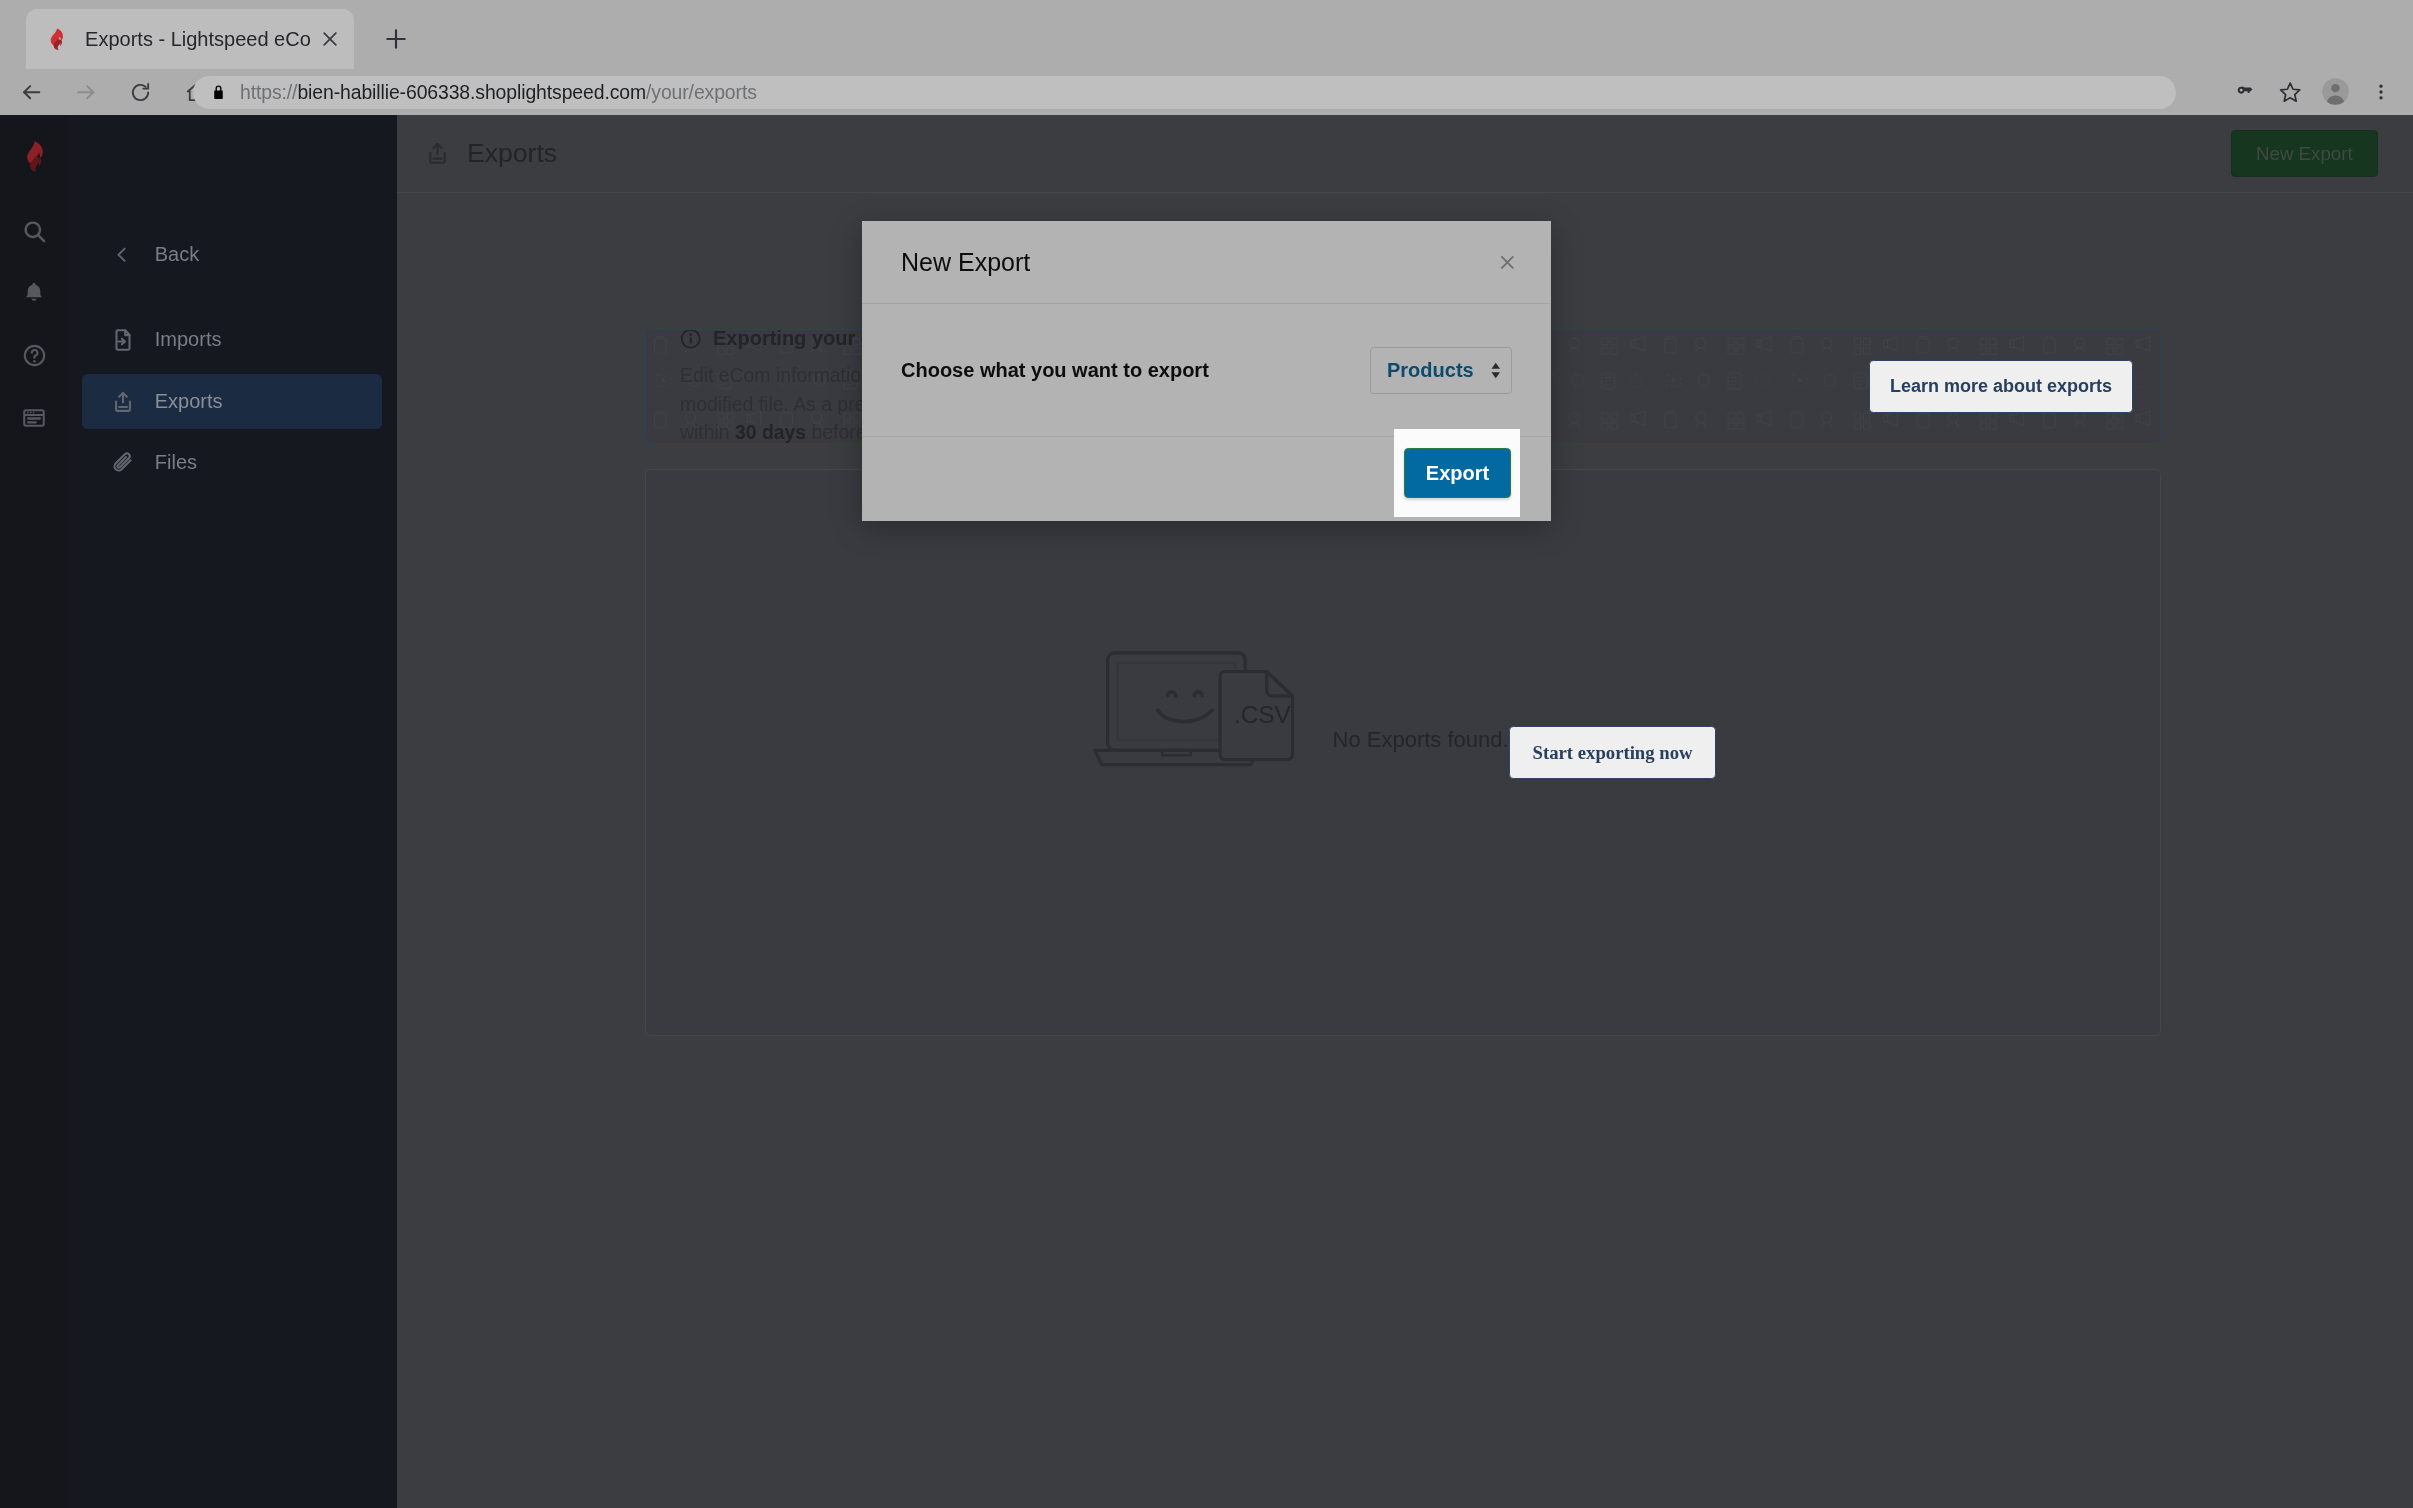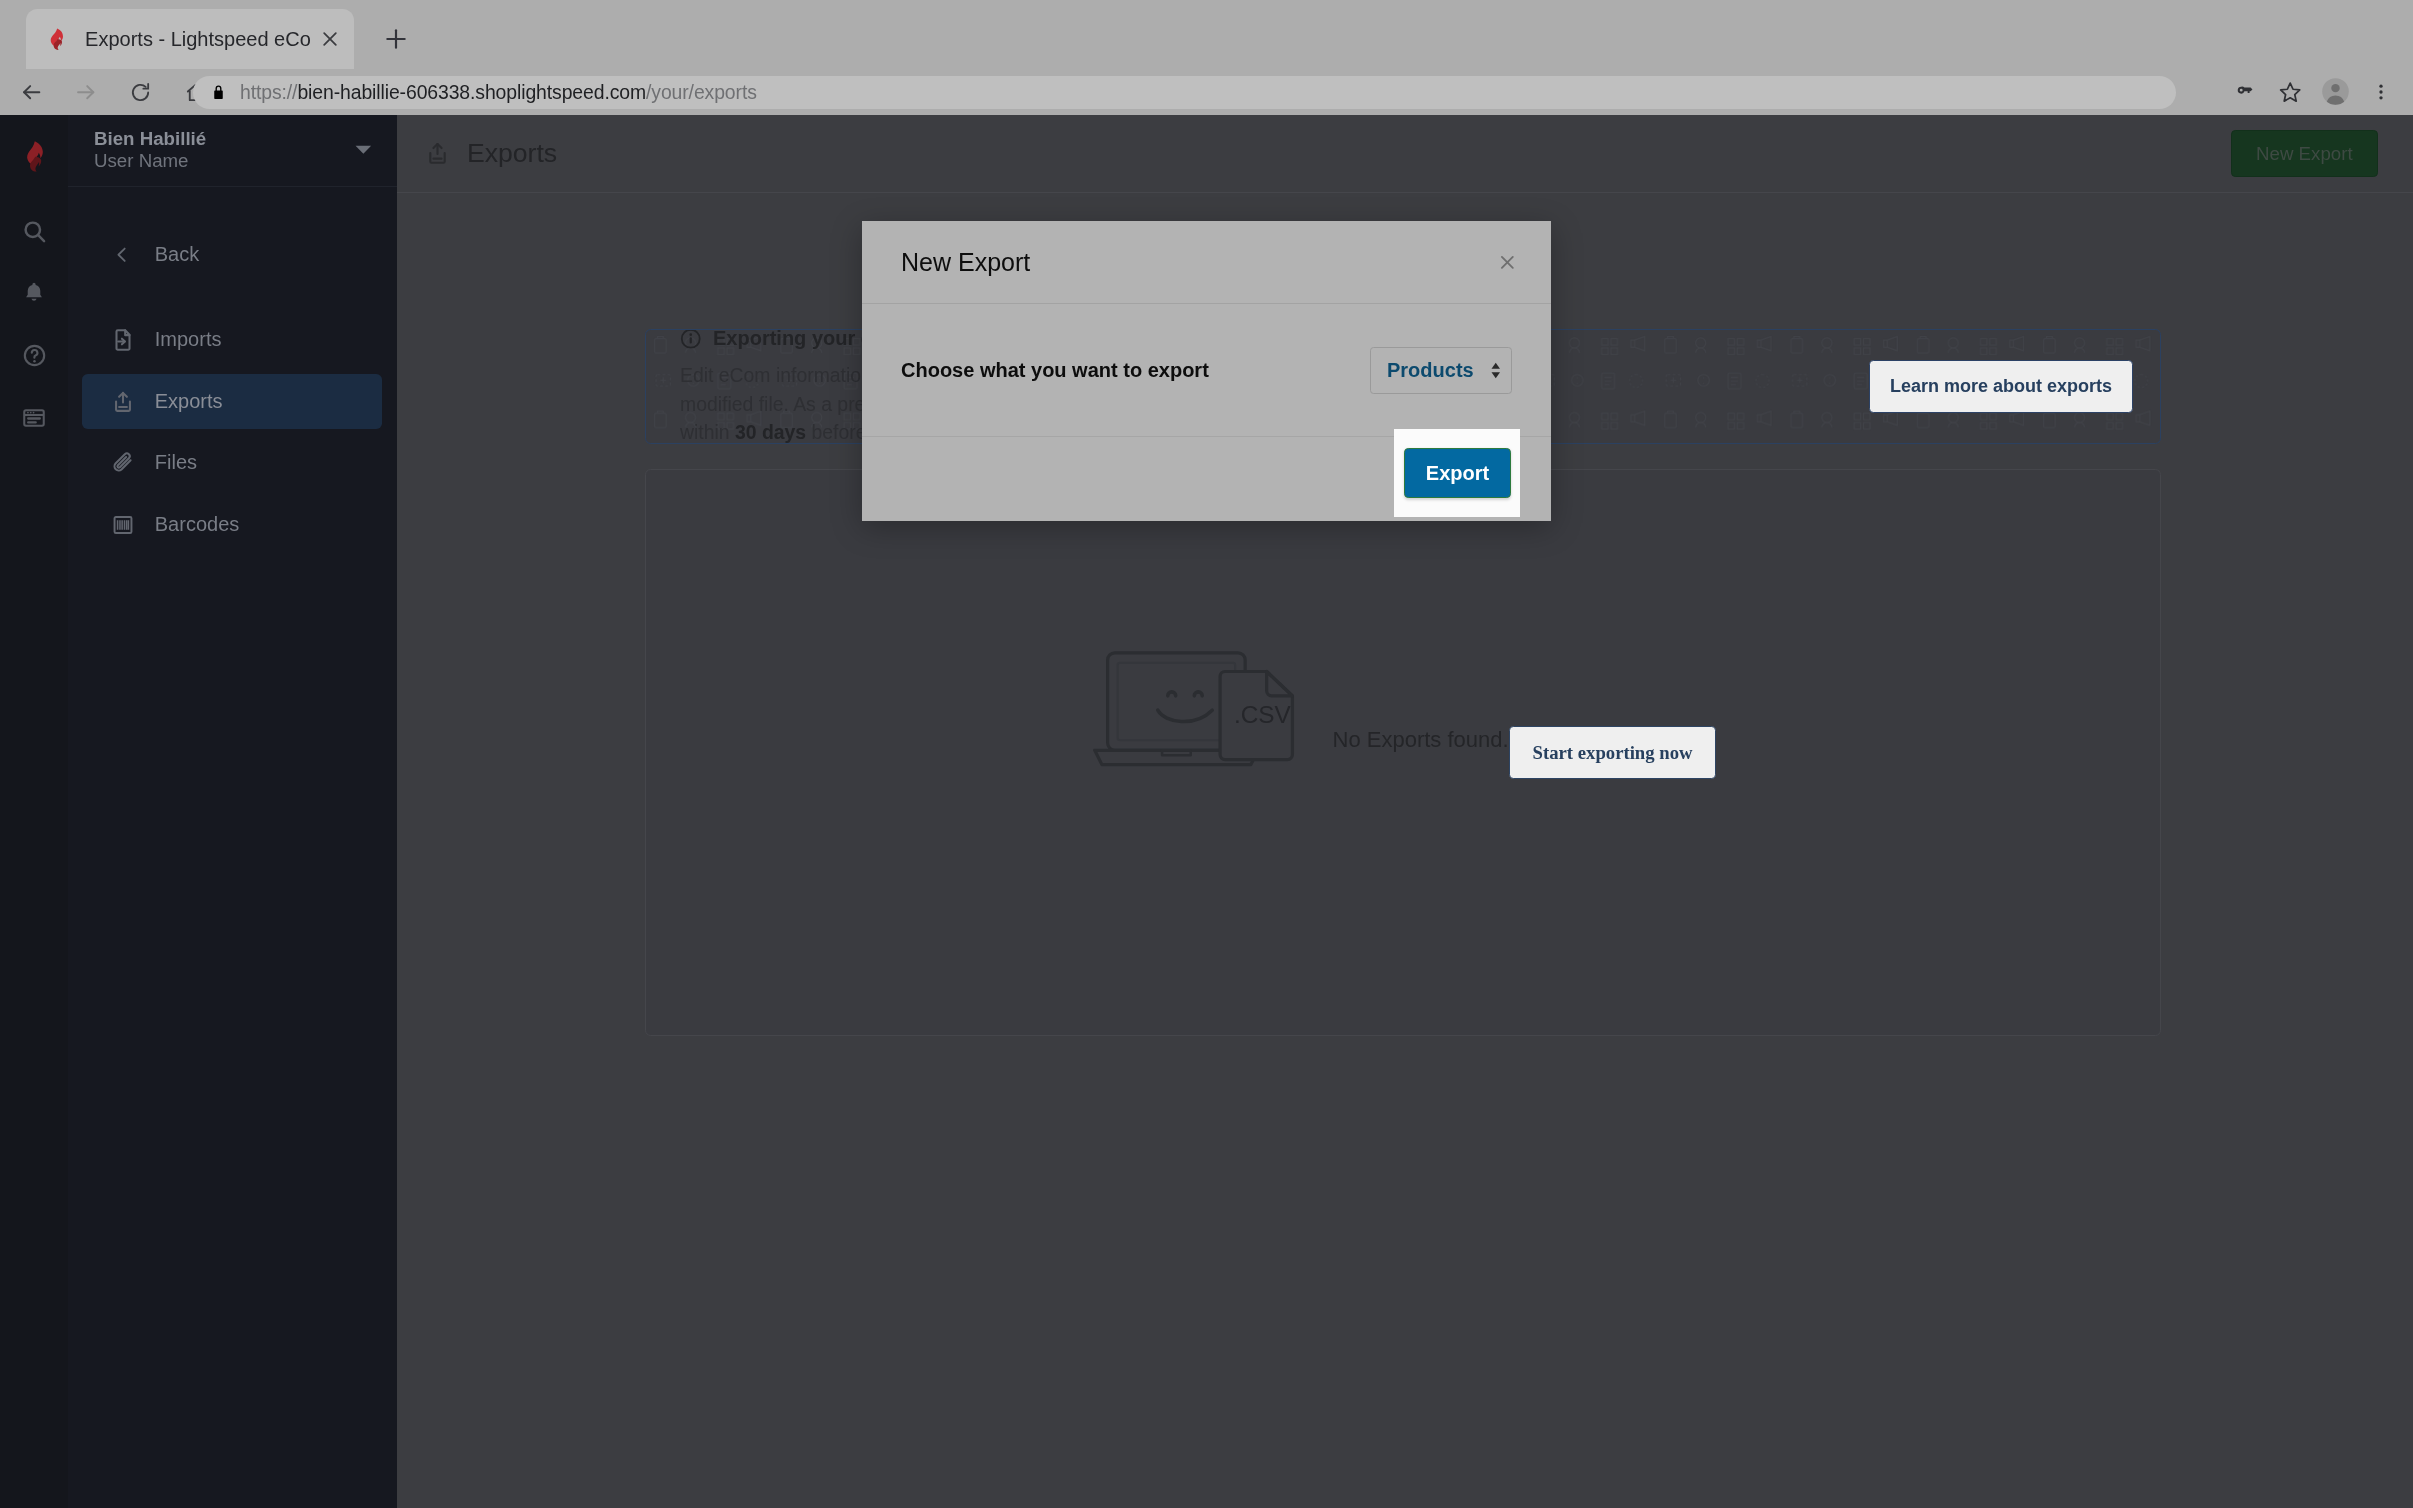--- a/index.html
+++ b/index.html
@@ -397,31 +397,20 @@
         <circle cx="6.4" cy="7" r=".8"></circle>
           <circle cx="9" cy="7" r=".8"></circle>
           <circle cx="11.6" cy="7" r=".8"></circle>
         <rect x="5.6" y="11.4" width="12.8" height="2.1" rx="1"></rect>
         <rect x="5.6" y="15" width="9" height="2.1" rx="1"></rect>
       </svg>
     </div>
   </div>
 
   <div id="sidenav">
-    <div id="shop-switcher">
-      <div id="shop-names">
-        <div id="shop-name">Bien Habillié</div>
-        <div id="user-name">User Name</div>
-      </div>
-      <span id="shop-caret">
-        <svg width="18.7" height="11.5" viewBox="0 0 24 14" fill="currentColor">
-            <polygon points="2,2 22,2 12,12"></polygon>
-          </svg>
-      </span>
-    </div>
 
     <div class="nav-item" id="nav-back">
       <span class="nav-ico">
         <svg width="18.7" height="21.5" viewBox="0 0 24 24" stroke="currentColor" stroke-width="2.3" fill="none" stroke-linecap="round" stroke-linejoin="round">
           <polyline points="15,4 7,12 15,20"></polyline>
         </svg>
       </span>
       <span class="nav-lbl">Back</span>
     </div>
 
@@ -451,36 +440,20 @@
 
     <div class="nav-item" style="top:320px">
       <span class="nav-ico">
         <svg width="26" height="26" viewBox="0 0 24 24" stroke="currentColor" stroke-width="1.9" fill="none" stroke-linecap="round" stroke-linejoin="round">
           <path d="M19 9.5 10.6 18a3.9 3.9 0 0 1-5.5-5.5l8.6-8.6a2.6 2.6 0 0 1 3.7 3.7l-8.5 8.5a1.3 1.3 0 0 1-1.8-1.8l7.8-7.8"></path>
         </svg>
       </span>
       <span class="nav-lbl">Files</span>
     </div>
 
-    <div class="nav-item" style="top:382px">
-      <span class="nav-ico">
-        <svg width="26" height="26" viewBox="0 0 24 24" fill="none" stroke="currentColor" stroke-width="1.8">
-          <rect x="4.2" y="4.6" width="15.6" height="14.8" rx="1.2"></rect>
-          <g stroke-width="1.4">
-            <line x1="7" y1="7.6" x2="7" y2="16.4"></line>
-            <line x1="9.2" y1="7.6" x2="9.2" y2="16.4"></line>
-            <line x1="11.2" y1="7.6" x2="11.2" y2="16.4"></line>
-            <line x1="13.4" y1="7.6" x2="13.4" y2="16.4"></line>
-            <line x1="15.4" y1="7.6" x2="15.4" y2="16.4"></line>
-            <line x1="17" y1="7.6" x2="17" y2="16.4"></line>
-          </g>
-        </svg>
-      </span>
-      <span class="nav-lbl">Barcodes</span>
-    </div>
   </div>
 
   <div id="content">
 
     <div id="page-header">
       <span id="page-header-icon">
         <svg width="27" height="27" viewBox="0 0 24 24" stroke="currentColor" stroke-width="1.9" fill="none" stroke-linecap="round" stroke-linejoin="round">
           <polyline points="8.4,7.2 12,3.6 15.6,7.2"></polyline>
           <line x1="12" y1="3.6" x2="12" y2="12.4"></line>
           <path d="M5.6 11.6v7.6a1 1 0 0 0 1 1h10.8a1 1 0 0 0 1-1v-7.6"></path>

